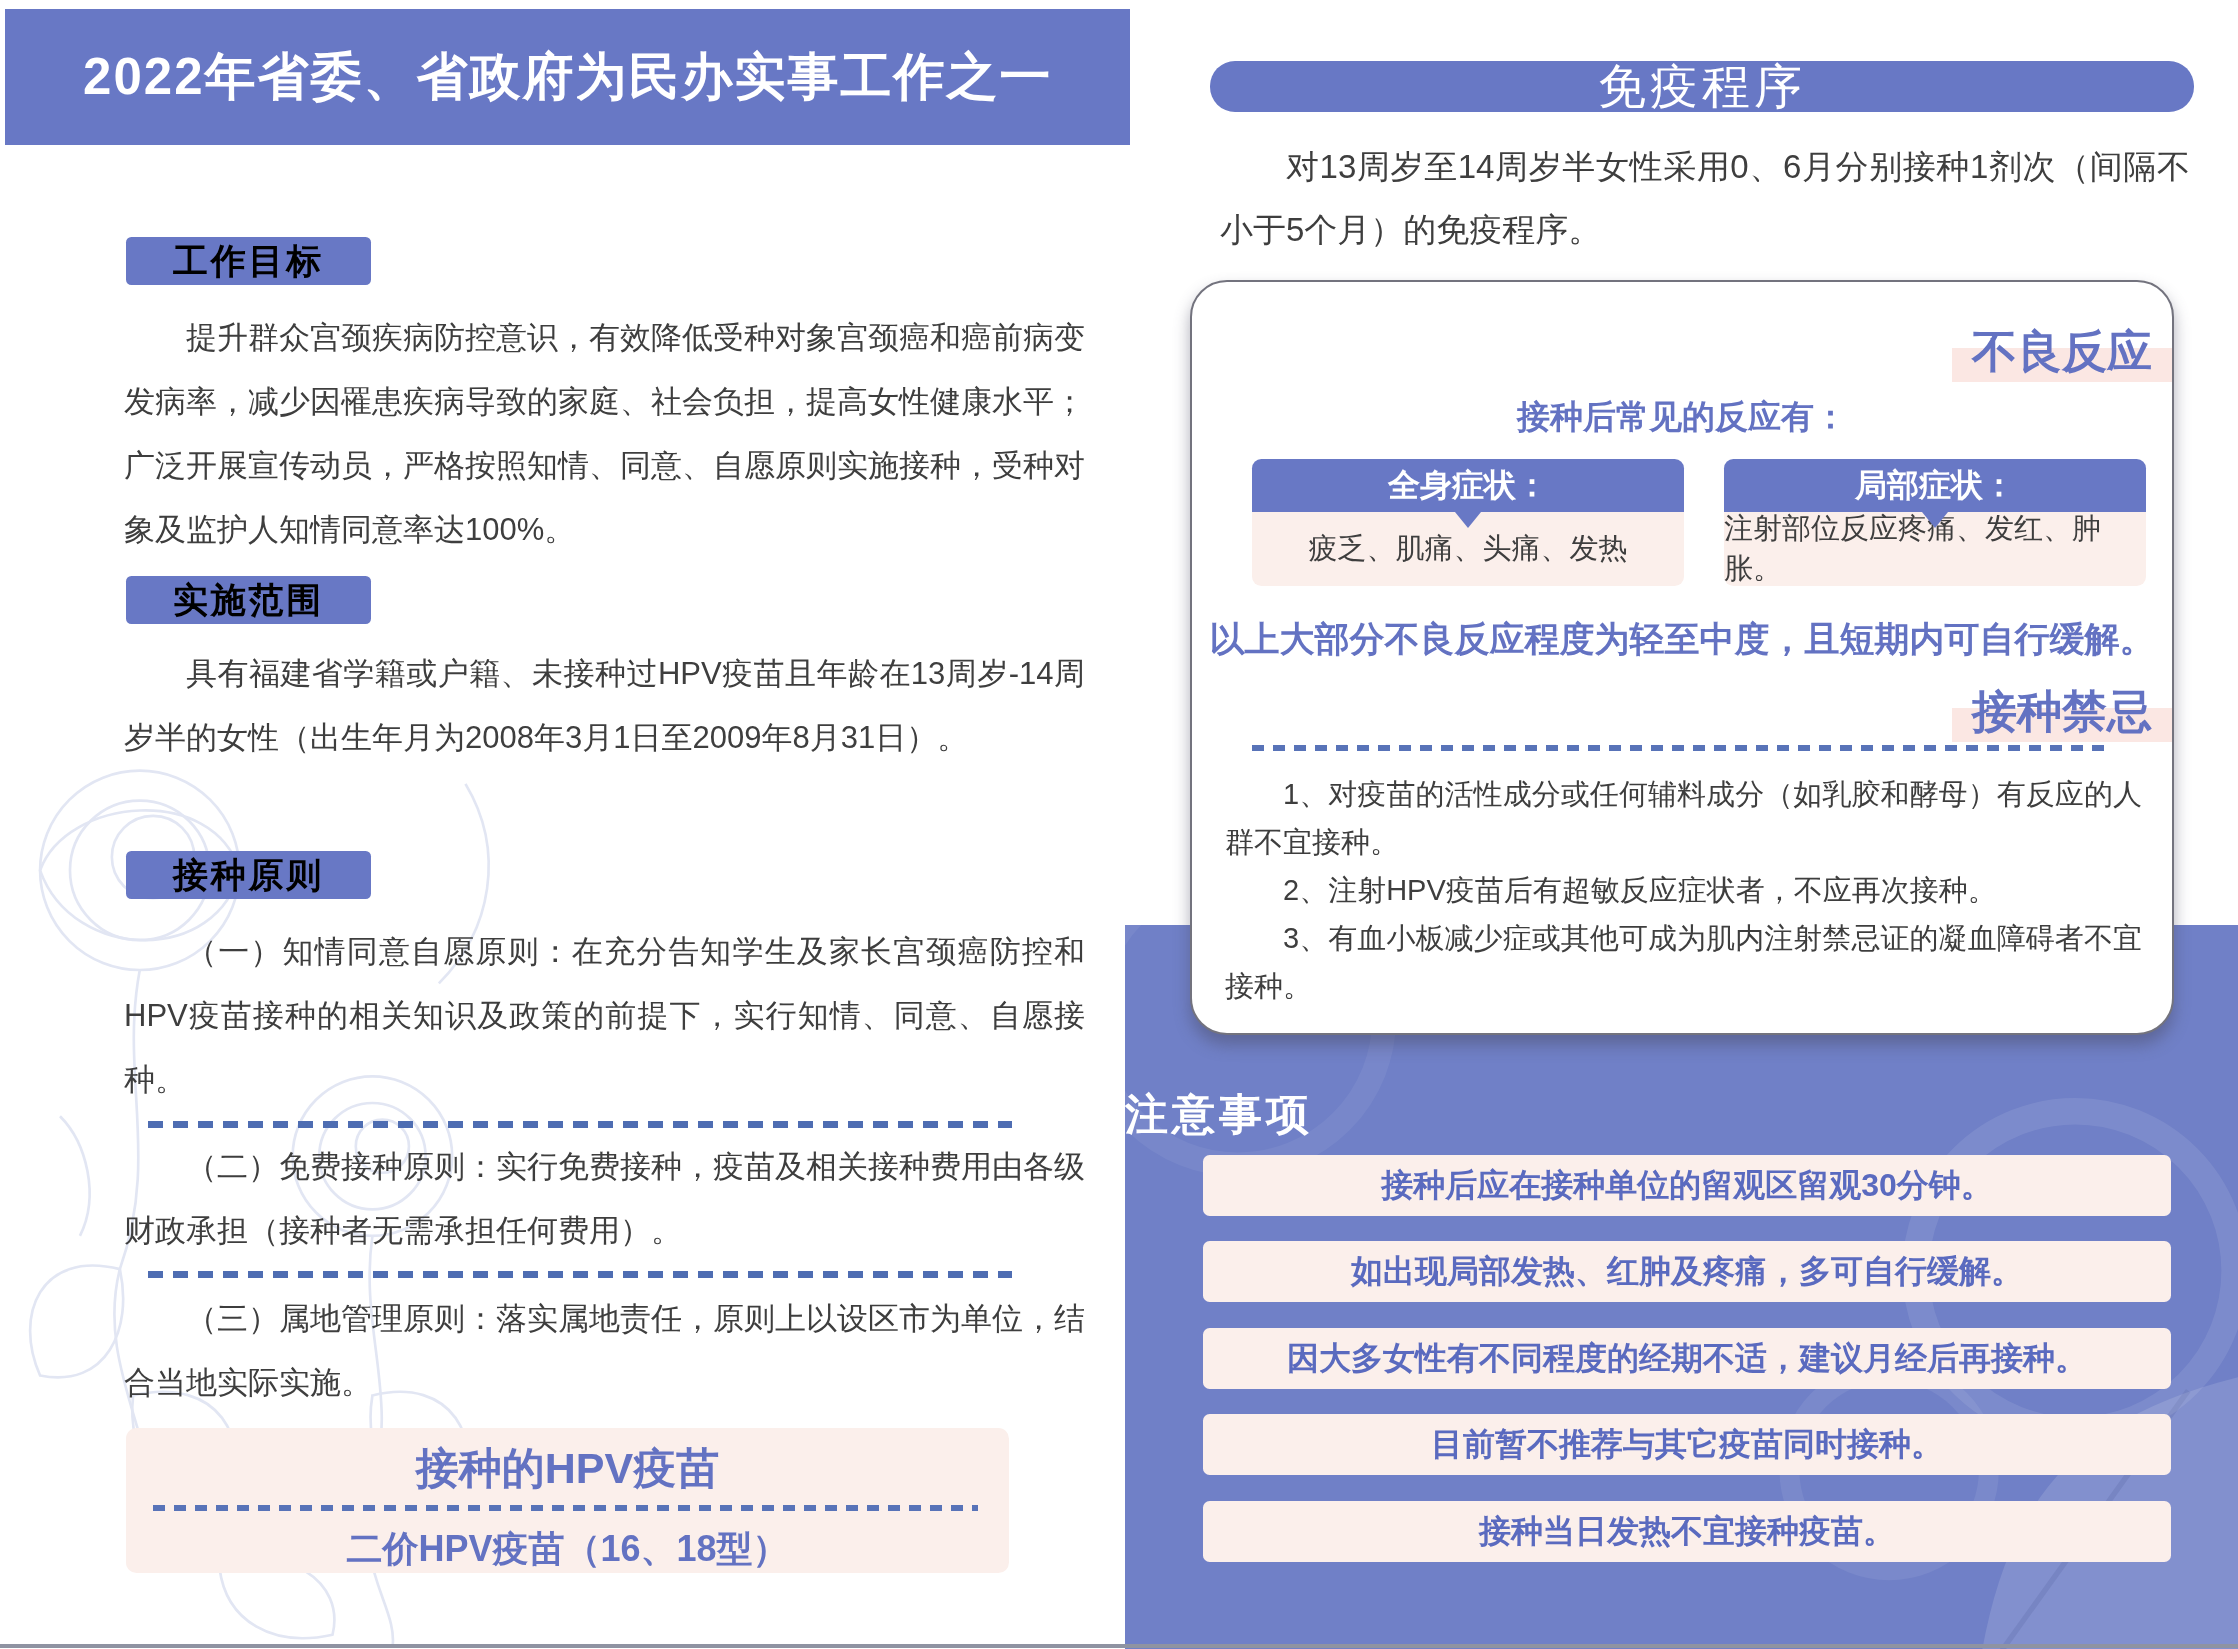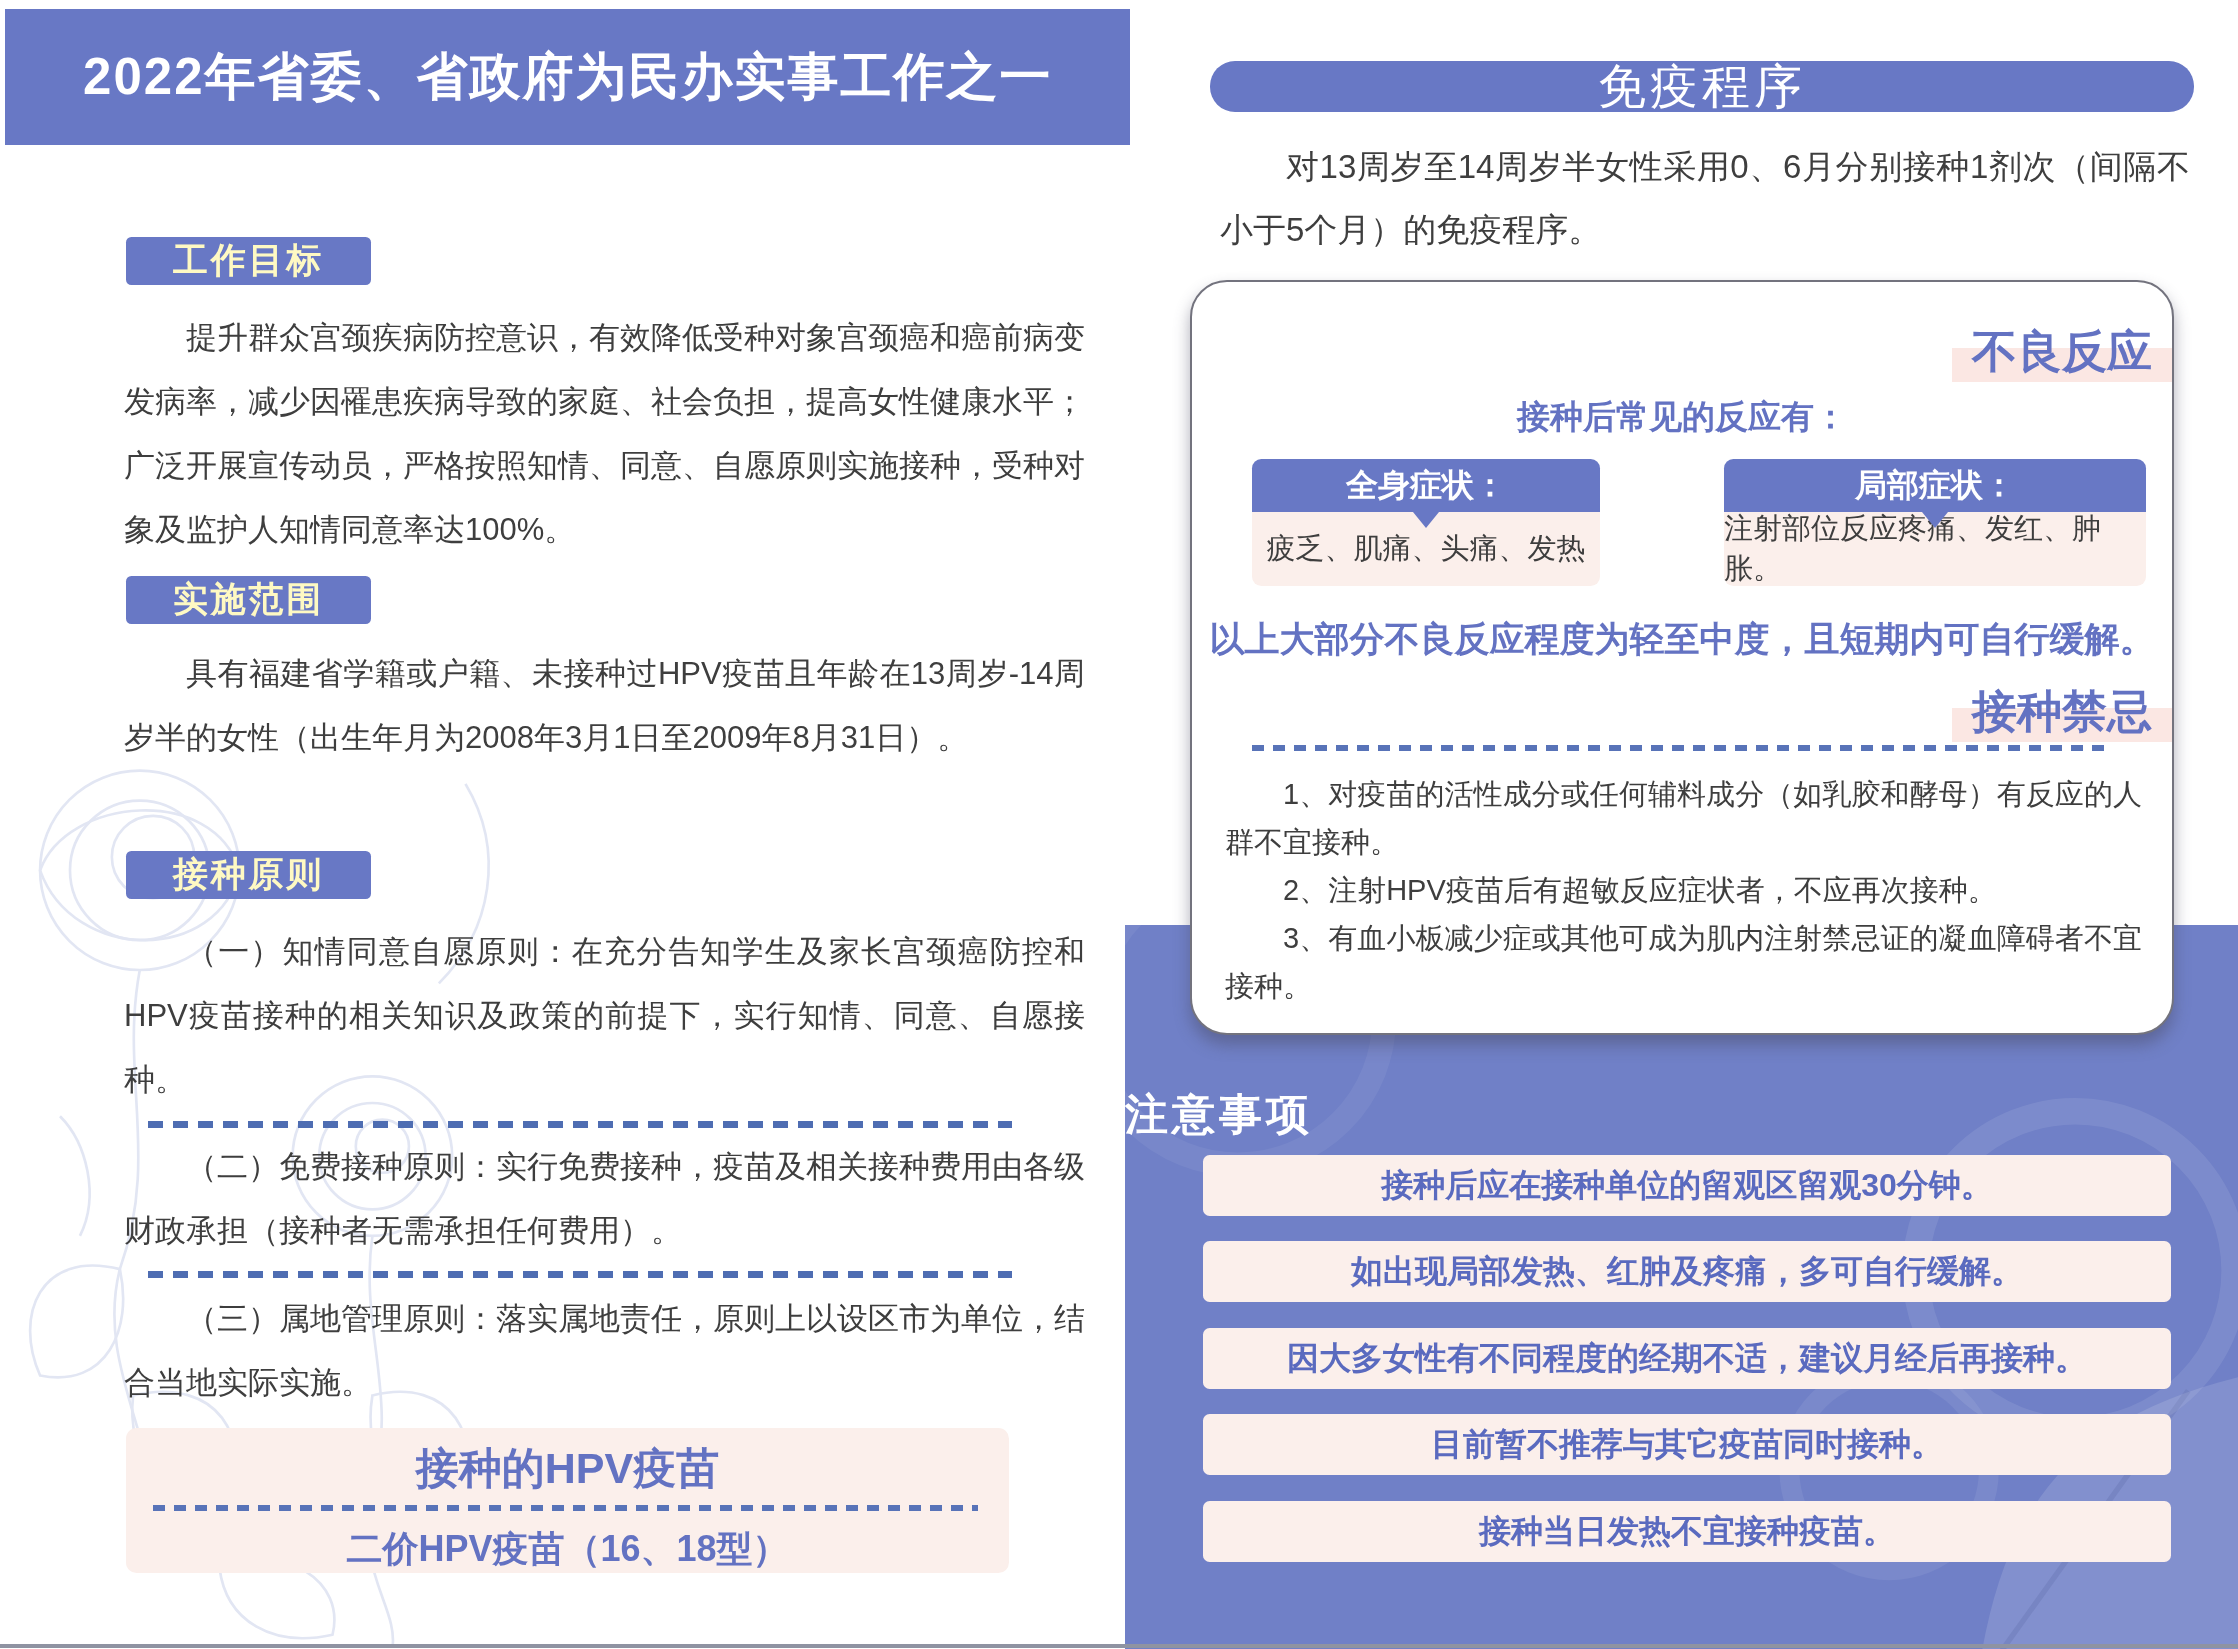--- a/index.html
+++ b/index.html
@@ -3,21 +3,21 @@
 <meta charset="utf-8">
 <style>
   html,body{margin:0;padding:0;width:2239px;height:1650px;overflow:hidden;background:#ffffff;}
   .page{position:relative;width:2239px;height:1650px;background:#ffffff;
         font-family:"Liberation Sans","DejaVu Sans",sans-serif;color:#3e3e3e;}
   
   .banner{position:absolute;left:5.3px;top:9.3px;width:1125px;height:136px;background:#6878C5;
           display:flex;align-items:center;justify-content:center;}
   .banner-title{color:#ffffff;font-size:51px;font-weight:700;letter-spacing:2px;}
   .sec-head{position:absolute;left:126px;width:245px;height:48px;background:#6878C5;border-radius:5.3px;
-            display:flex;justify-content:center;color:#fef9c3;font-size:35px;font-weight:700;
+            display:flex;align-items:center;justify-content:center;color:#000000;font-size:35px;font-weight:700;
             letter-spacing:2.7px;}
   #head-goal{top:237px}#head-scope{top:576px}#head-principle{top:851px}
   .body-par{position:absolute;left:124px;width:961px;font-size:31px;line-height:64px;
             text-align:justify;text-indent:2em;color:#3e3e3e;font-weight:500;}
   #p1{top:306px}#p2{top:642px}#p3{top:920px}#p4{top:1135px}#p5{top:1287px}
   .dash{position:absolute;height:6.6px;background:repeating-linear-gradient(90deg,#4E6DB2 0 14.6px,transparent 14.6px 25px);}
   #dash1{left:148px;top:1121px;width:864px}
   #dash2{left:148px;top:1271px;width:864px}
   .vaccine-box{position:absolute;left:126px;top:1428px;width:883px;height:145px;background:#FBEFEB;border-radius:10.6px;}
   .vaccine-title{position:absolute;left:0;top:12px;width:100%;text-align:center;font-size:43px;font-weight:700;color:#6372C2;}
@@ -39,21 +39,21 @@
               display:flex;align-items:center;justify-content:center;font-size:32px;font-weight:700;color:#5A6ABF;}
   #bar0{top:230px}#bar1{top:316px}#bar2{top:403px}#bar3{top:489px}#bar4{top:576px}
   .card{position:absolute;left:1190px;top:280px;width:980px;height:751px;background:#ffffff;border-radius:37px;
         border:2.7px solid #73737E;box-shadow:0 9.3px 16px rgba(70,70,95,.45);z-index:2;}
   .card-title{position:absolute;left:0;width:100%;text-align:right;font-size:45px;font-weight:700;color:#6372C2;}
   .card-title .hl{display:inline-block;padding:0 20px;background:linear-gradient(transparent 44%,#FBE7E3 44%);}
   #adverse-title{top:40px}
   #contra-title{top:400px}
   .card-intro{position:absolute;left:0;top:113px;width:100%;text-align:center;font-size:33px;font-weight:700;color:#6372C2;}
   .sym-box{position:absolute;top:177px;}
-  #sym-systemic{left:60px;width:348px}
+  #sym-systemic{left:60px;width:432px}
   #sym-local{left:532px;width:422px}
   .sym-head{position:relative;height:53px;background:#6878C5;border-radius:9.3px 9.3px 0 0;
             display:flex;align-items:center;justify-content:center;color:#fff;font-size:32px;font-weight:700;}
   .tri{position:absolute;left:50%;top:100%;transform:translateX(-50%);width:0;height:0;
        border-left:13.3px solid transparent;border-right:13.3px solid transparent;border-top:16px solid #6878C5;z-index:2;}
   .sym-body{height:74px;background:#FBEFEB;border-radius:0 0 9.3px 9.3px;display:flex;align-items:center;
             justify-content:center;font-size:29px;font-weight:500;color:#3e3e3e;}
   .card-note{position:absolute;left:0;top:334px;width:100%;text-align:center;font-size:35px;font-weight:700;color:#6372C2;}
   .card-dash{position:absolute;left:60px;right:60px;top:463px;height:6px;
              background:repeating-linear-gradient(90deg,#5873B8 0 12px,transparent 12px 21px);}

